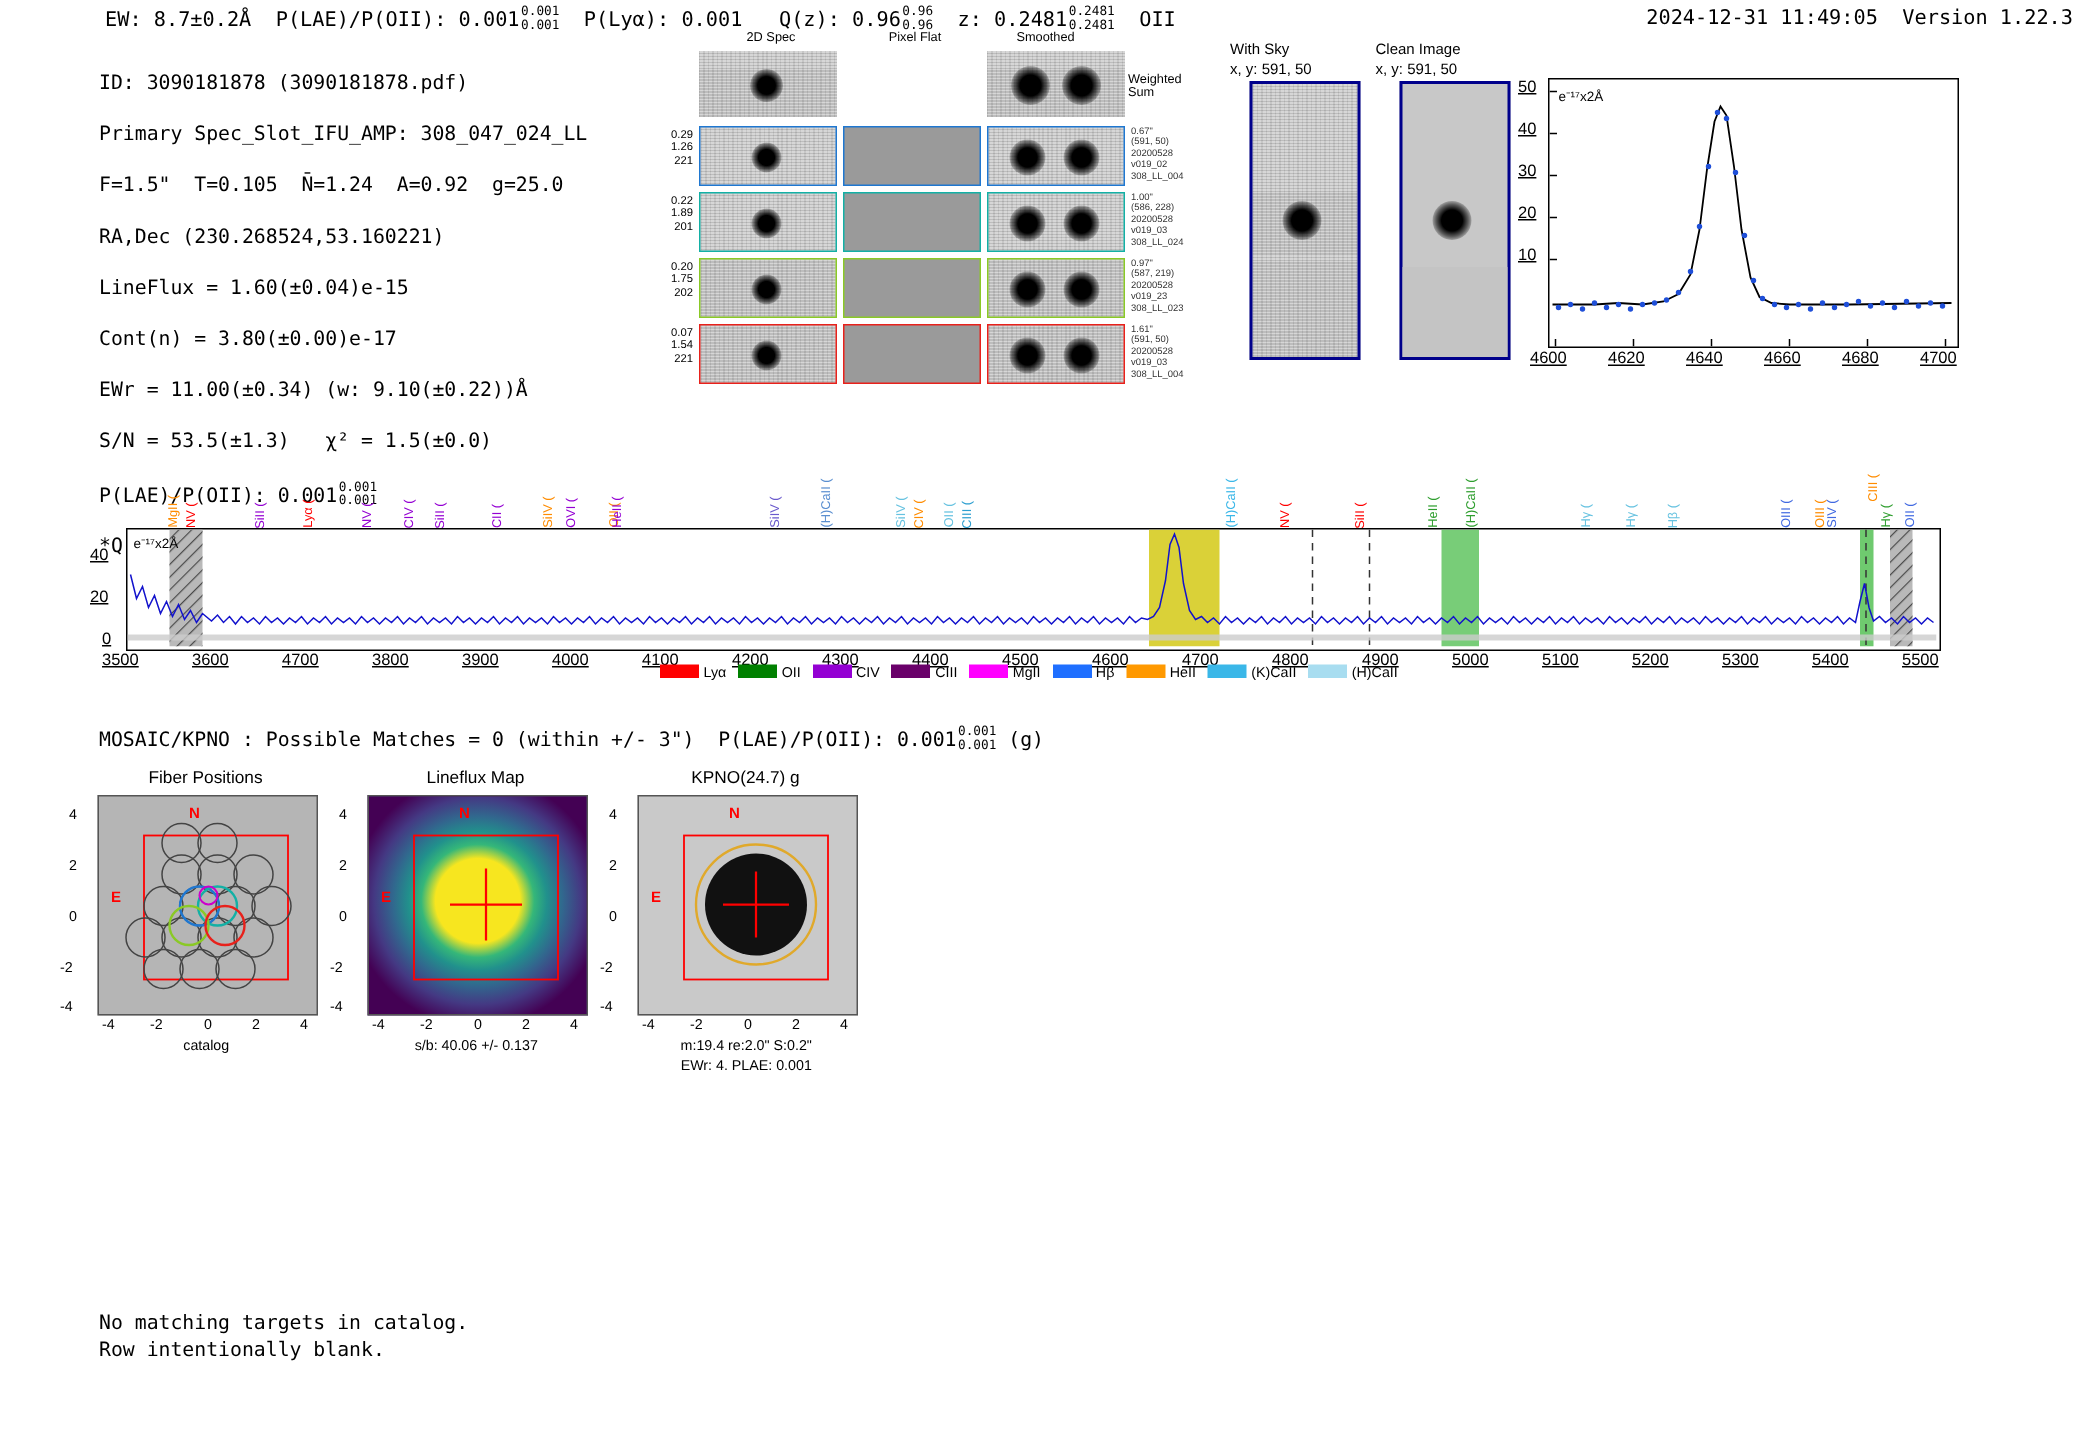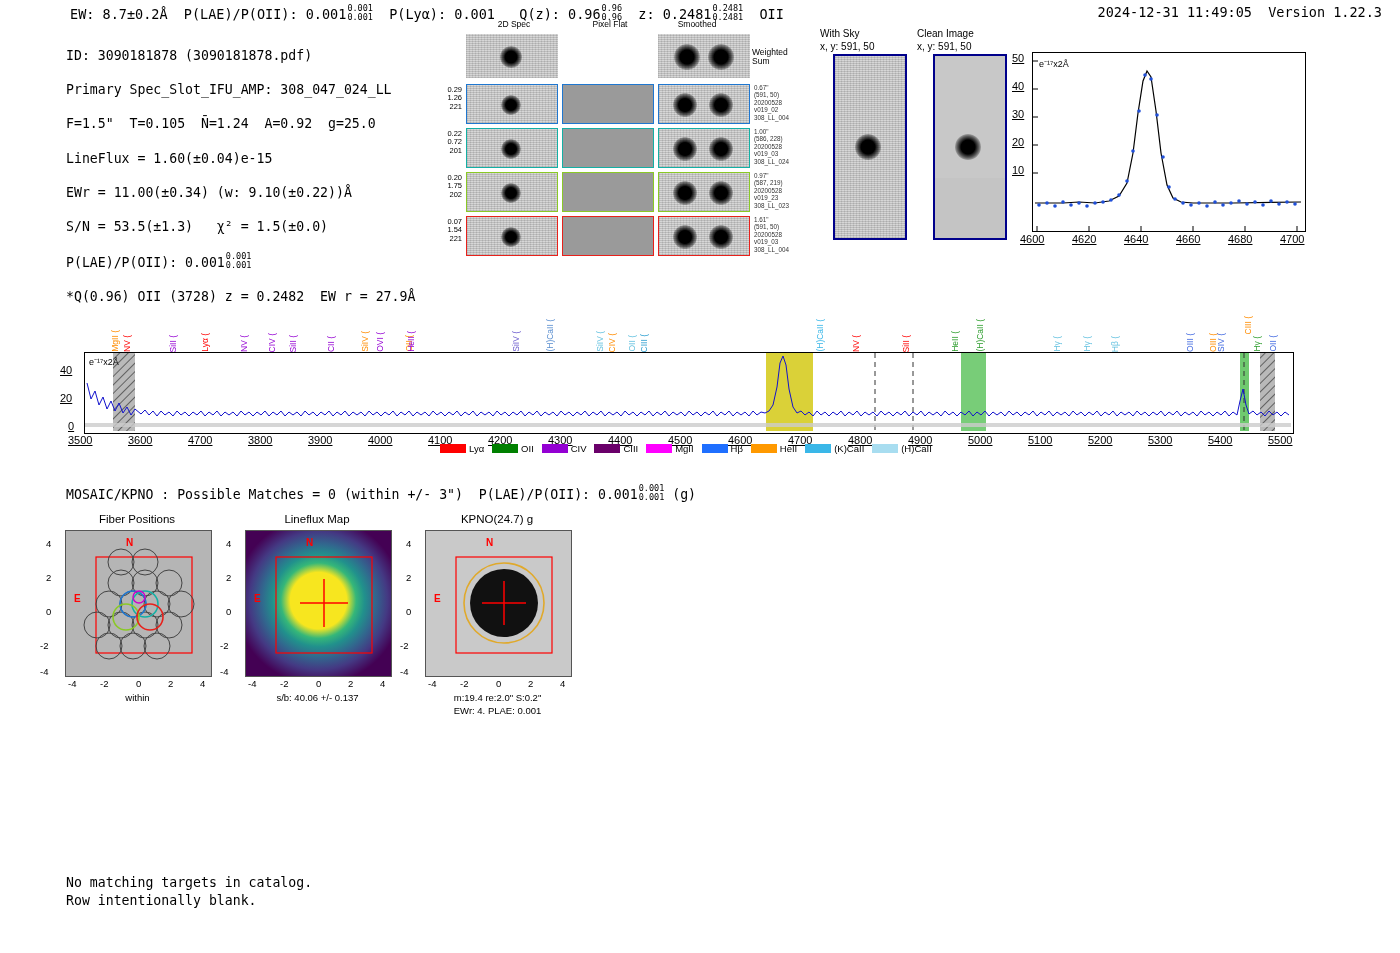--- a/index.html
+++ b/index.html
@@ -56,21 +56,23 @@
   <span>OII</span>
 </div>
 <div class="abs mono" id="datetime">
   <span>2024-12-31 11:49:05</span>&nbsp;&nbsp;<span>Version 1.22.3</span>
 </div>
 
 <div class="abs mono" id="infoblock">
 <div>ID: 3090181878 (3090181878.pdf)</div>
 <div>Primary Spec_Slot_IFU_AMP: 308_047_024_LL</div>
 <div>F=1.5"  T=0.105  N̄=1.24  A=0.92  g=25.0</div>
+<div>RA,Dec (230.268524,53.160221)</div>
 <div>LineFlux = 1.60(±0.04)e-15</div>
+<div>Cont(n) = 3.80(±0.00)e-17</div>
 <div>EWr = 11.00(±0.34) (w: 9.10(±0.22))Å</div>
 <div>S/N = 53.5(±1.3)   χ² = 1.5(±0.0)</div>
 <div><span>P(LAE)/P(OII): 0.001</span><span class="frac"><span>0.001</span><br><span>0.001</span></span></div>
 <div>*Q(0.96) OII (3728) z = 0.2482  EW r = 27.9Å</div>
 </div>
 
 <div class="abs" id="specpanel">
   <div class="speclabel" style="left:22px;top:-11px;width:60px;text-align:center;">2D Spec</div>
   <div class="speclabel" style="left:118px;top:-11px;width:60px;text-align:center;">Pixel Flat</div>
   <div class="speclabel" style="left:200px;top:-11px;width:70px;text-align:center;">Smoothed</div>
@@ -102,21 +104,21 @@
   <div class="rowlabelsR" style="left:292px;top:54px;width:60px;">
     <div>0.67"</div>
     <div>(591, 50)</div>
     <div>20200528</div>
     <div>v019_02</div>
     <div>308_LL_004</div>
   </div>
 
   <div class="rowlabels" style="left:-34px;top:100px;width:34px;">
     <div>0.22</div>
-    <div>0.72</div>
+    <div>1.89</div>
     <div>201</div>
   </div>
   <div class="imgbox noise" style="left:4px;top:98px;width:92px;height:40px;border:1.5px solid #13b0a5;box-sizing:border-box;">
     <div class="blob" style="left:34px;top:10px;width:20px;height:20px;"></div>
   </div>
   <div class="imgbox" style="left:100px;top:98px;width:92px;height:40px;background:#9a9a9a;border:1.5px solid #13b0a5;box-sizing:border-box;"></div>
   <div class="imgbox noise" style="left:196px;top:98px;width:92px;height:40px;border:1.5px solid #13b0a5;box-sizing:border-box;">
     <div class="blob" style="left:14px;top:8px;width:24px;height:24px;"></div>
     <div class="blob" style="left:50px;top:8px;width:24px;height:24px;"></div>
   </div>
@@ -390,21 +392,21 @@
 <div class="ticklbl" style="left:46px;top:538px;">4</div>
 <div class="ticklbl" style="left:46px;top:572px;">2</div>
 <div class="ticklbl" style="left:46px;top:606px;">0</div>
 <div class="ticklbl" style="left:40px;top:640px;">-2</div>
 <div class="ticklbl" style="left:40px;top:666px;">-4</div>
 <div class="ticklbl" style="left:68px;top:678px;">-4</div>
 <div class="ticklbl" style="left:100px;top:678px;">-2</div>
 <div class="ticklbl" style="left:136px;top:678px;">0</div>
 <div class="ticklbl" style="left:168px;top:678px;">2</div>
 <div class="ticklbl" style="left:200px;top:678px;">4</div>
-<div class="capt" style="left:65px;top:692px;width:145px;">within</div>
+<div class="capt" style="left:65px;top:692px;width:145px;">catalog</div>
 
 <div class="panelTitle" style="left:242px;top:513px;width:150px;">Lineflux Map</div>
 <div class="panelbox" style="left:245px;top:530px;width:145px;height:145px;background:#3b0f63;overflow:hidden;">
   <div style="position:absolute;left:0;top:0;width:145px;height:145px;background:radial-gradient(circle at 50% 48%, #f7e61f 0%, #f7e61f 27%, #35b779 36%, #21918c 44%, #31688e 54%, #443983 66%, #440154 80%);"></div>
   <svg width="145" height="145" viewBox="0 0 145 145" style="position:absolute;left:0;top:0">
     <rect x="30" y="26" width="96" height="96" fill="none" stroke="#ff0000" stroke-width="1.2"></rect>
     <line x1="78" y1="48" x2="78" y2="96" stroke="#ff0000" stroke-width="1.5"></line>
     <line x1="54" y1="72" x2="102" y2="72" stroke="#ff0000" stroke-width="1.5"></line>
   </svg>
   <div class="abs sans" style="left:60px;top:6px;color:#ff0000;font-size:10px;font-weight:bold;">N</div>

